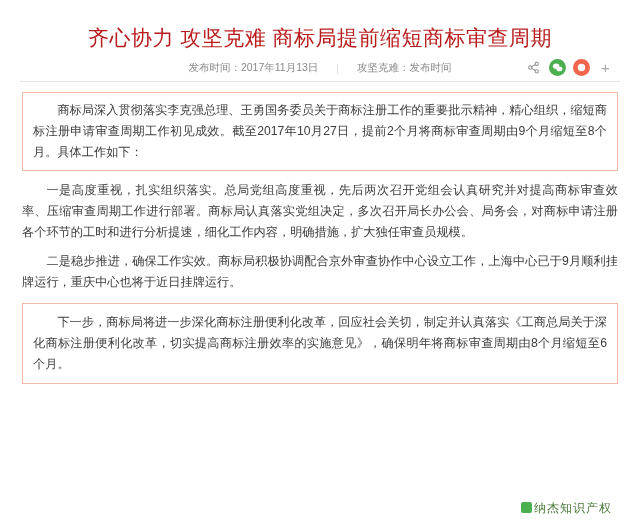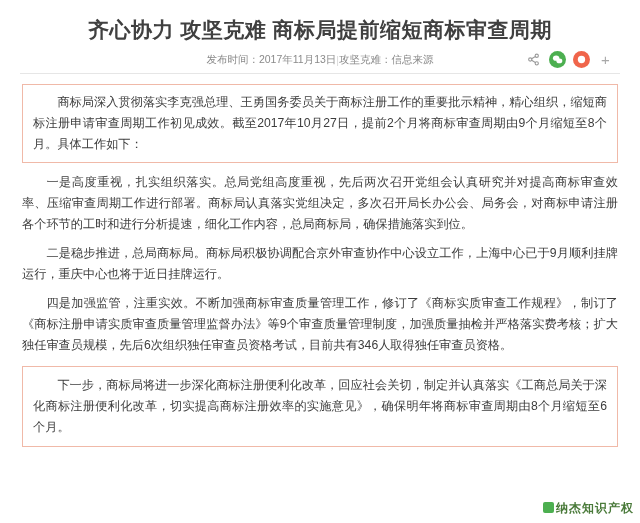--- a/index.html
+++ b/index.html
@@ -16,31 +16,32 @@
   }
   .page {
     position: relative;
     width: 640px;
     height: 523px;
     box-sizing: border-box;
     padding: 0 14px;
   }
   .title {
     font-size: 21px;
-    font-weight: bold;
-    color: #404040;
+    font-weight: normal;
+    color: #b91c1c;
     text-align: center;
     letter-spacing: 0.5px;
-    padding: 16px 10px 10px 10px;
+    padding: 24px 10px 10px 10px;
     line-height: 1.3;
   }
   .meta-bar {
     display: flex;
     align-items: center;
     justify-content: center;
+    gap: 18px;
     font-size: 10.5px;
     color: #8a8a8a;
     padding-bottom: 6px;
     position: relative;
   }
   .meta-item {
     white-space: nowrap;
   }
   .meta-sep {
     color: #d8d8d8;
@@ -101,25 +102,25 @@
   .para:last-child {
     margin-bottom: 0;
   }
   .boxed-bottom {
     border: 1px solid #f0b9a8;
     padding: 8px 10px 8px 10px;
     margin-top: 10px;
   }
   .watermark {
     position: absolute;
-    right: 6px;
+    right: 28px;
     bottom: 6px;
     font-size: 12px;
     color: #4a7a3a;
-    font-weight: bold;
+    font-weight: normal;
     letter-spacing: 1px;
   }
   .wm-dot {
     display: inline-block;
     width: 11px;
     height: 11px;
     background: #4caf50;
     border-radius: 2px;
     margin-right: 2px;
     vertical-align: -1px;
@@ -128,21 +129,21 @@
 </head>
 <body>
 
 <div class="page">
 
   <div class="title">齐心协力 攻坚克难 商标局提前缩短商标审查周期</div>
 
   <div class="meta-bar">
     <span class="meta-item"><span>发布时间：</span><span>2017年11月13日</span></span>
     <span class="meta-sep">|</span>
-    <span class="meta-item"><span>攻坚克难：</span><span>信息来源</span></span>
+    <span class="meta-item"><span>攻坚克难：</span><span>发布时间</span></span>
 
     <div class="share-icons">
       <span class="icon-btn icon-share">
         <svg width="13" height="13" viewBox="0 0 24 24" fill="none" stroke="#9a9a9a" stroke-width="2" stroke-linecap="round" stroke-linejoin="round">
             <circle cx="18" cy="5" r="3"></circle>
             <circle cx="6" cy="12" r="3"></circle>
             <circle cx="18" cy="19" r="3"></circle>
             <line x1="8.6" y1="13.5" x2="15.4" y2="17.5"></line>
             <line x1="15.4" y1="6.5" x2="8.6" y2="10.5"></line>
           </svg>
@@ -163,23 +164,22 @@
   </div>
 
   <div class="divider"></div>
 
   <div class="content">
 
     <div class="boxed">
       <p class="para">商标局深入贯彻落实李克强总理、王勇国务委员关于商标注册工作的重要批示精神，精心组织，缩短商标注册申请审查周期工作初见成效。截至2017年10月27日，提前2个月将商标审查周期由9个月缩短至8个月。具体工作如下：</p>
     </div>
 
-    <p class="para">一是高度重视，扎实组织落实。总局党组高度重视，先后两次召开党组会认真研究并对提高商标审查效率、压缩审查周期工作进行部署。商标局认真落实党组决定，多次召开局长办公会、局务会，对商标申请注册各个环节的工时和进行分析提速，细化工作内容，总局商标局，确保措施落实到位。</p>
-    <p class="para">二是稳步推进，总局商标局。商标局积极协调配合京外审查协作中心设立工作，上海中心已于9月顺利挂牌运行，重庆中心也将于近日挂牌运行。</p>
-    <p class="para">四是加强监管，注重实效。不断加强商标审查质量管理工作，修订了《商标实质审查工作规程》，制订了《商标注册申请实质审查质量管理监督办法》等9个审查质量管理制度，加强质量抽检并严格落实费考核；扩大独任审查员规模，先后6次组织独任审查员资格考试，目前共有346人取得独任审查员资格。</p>
+    <p class="para">一是高度重视，扎实组织落实。总局党组高度重视，先后两次召开党组会认真研究并对提高商标审查效率、压缩审查周期工作进行部署。商标局认真落实党组决定，多次召开局长办公会、局务会，对商标申请注册各个环节的工时和进行分析提速，细化工作内容，明确措施，扩大独任审查员规模。</p>
+    <p class="para">二是稳步推进，确保工作实效。商标局积极协调配合京外审查协作中心设立工作，上海中心已于9月顺利挂牌运行，重庆中心也将于近日挂牌运行。</p>
 
     <div class="boxed-bottom">
       <p class="para">下一步，商标局将进一步深化商标注册便利化改革，回应社会关切，制定并认真落实《工商总局关于深化商标注册便利化改革，切实提高商标注册效率的实施意见》，确保明年将商标审查周期由8个月缩短至6个月。</p>
     </div>
 
   </div>
 
   <div class="watermark"><span class="wm-dot"></span><span>纳杰知识产权</span></div>
 
 </div>

